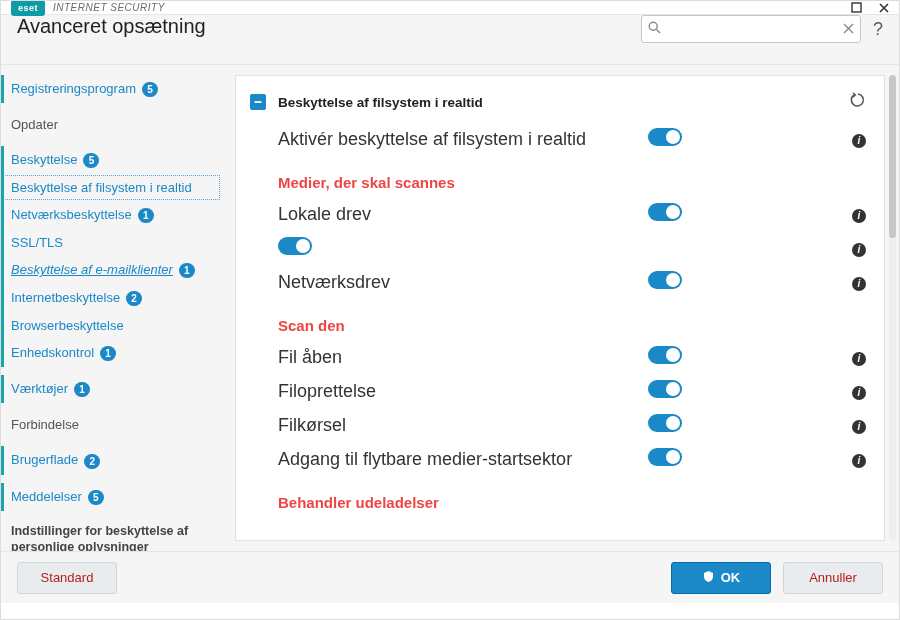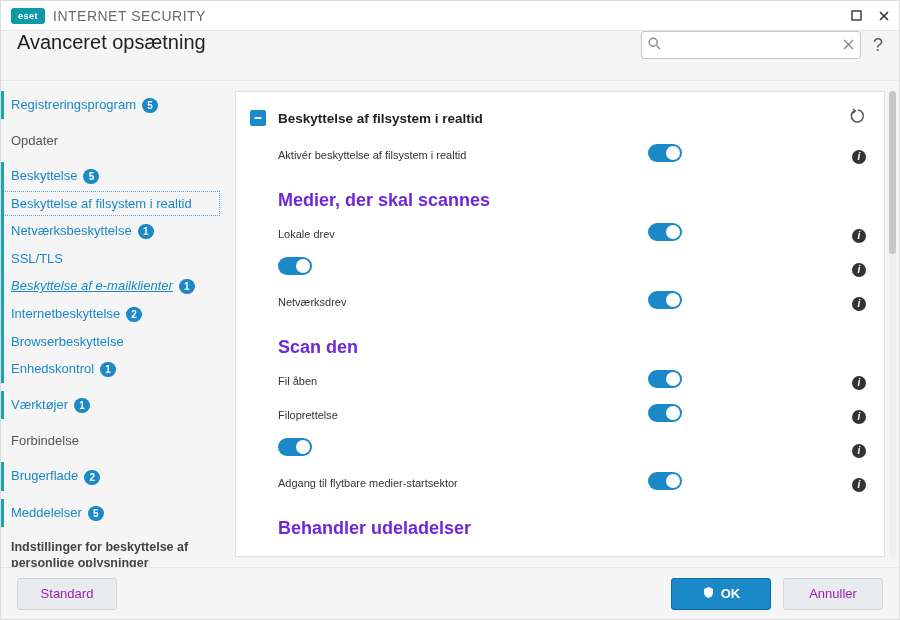--- a/index.html
+++ b/index.html
@@ -12,24 +12,24 @@
     --bg:#f5f5f5;
     --panel:#fff;
     --badge:#1b88c7;
     --line:#e6e6e6;
     --btn-bg:#e8ecef;
   }
   *{box-sizing:border-box; font-family:"Segoe UI",Arial,sans-serif;}
   html,body{margin:0;padding:0;height:100%;}
   body{width:900px;height:620px;overflow:hidden;background:#fff;border:1px solid #dcdcdc;}
   
-  .titlebar{height:30px;display:flex;align-items:center;justify-content:space-between;padding:0 8px 0 10px;border-bottom:1px solid var(--line);}
+  .titlebar{height:14px;display:flex;align-items:center;justify-content:space-between;padding:0 8px 0 10px;border-bottom:1px solid var(--line);}
   .brand{display:flex;align-items:center;gap:8px;}
   .brand-logo{display:flex;align-items:center;justify-content:center;width:34px;height:16px;background:#0e9aa7;border-radius:3px;color:#fff;font-size:9px;font-weight:700;letter-spacing:.5px;}
-  .brand-name{font-size:14px;color:#6a6a6a;letter-spacing:.5px;}
+  .brand-name{font-size:10px;color:#6a6a6a;letter-spacing:.5px;font-style:italic;}
   .win-controls{display:flex;gap:14px;align-items:center;}
   .win-ctrl{width:14px;height:14px;display:flex;align-items:center;justify-content:center;color:#333;}
   .win-ctrl svg{display:block;}
   
   .header{height:50px;background:var(--bg);display:flex;align-items:flex-start;justify-content:space-between;padding:0 16px;border-bottom:1px solid var(--line);}
   .header-title{font-size:20px;color:#222;font-weight:400;}
   .header-right{display:flex;align-items:center;gap:12px;}
   .searchbox{position:relative;width:220px;height:28px;border:1px solid #c7c7c7;border-radius:3px;background:#fff;display:flex;align-items:center;}
   .searchbox .sicon{position:absolute;left:6px;top:50%;transform:translateY(-50%);color:#888;}
   .searchbox input{border:0;outline:0;width:100%;height:100%;padding:0 24px 0 26px;font-size:13px;background:transparent;}
@@ -53,30 +53,30 @@
   .badge{display:inline-flex;align-items:center;justify-content:center;min-width:16px;height:15px;padding:0 4px;margin-left:6px;background:var(--badge);color:#fff;font-size:10px;font-weight:700;border-radius:8px;vertical-align:middle;}
   .nav-spacer{height:8px;}
   .nav-footnote{font-size:12.5px;color:#444;font-weight:600;padding:12px 8px 4px 10px;line-height:1.35;}
   
   .section{padding:12px 18px 12px 14px;}
   .section-header{display:flex;align-items:center;gap:12px;padding:4px 0 10px 0;}
   .collapse-btn{width:16px;height:16px;background:var(--blue);display:flex;align-items:center;justify-content:center;color:#fff;border-radius:2px;cursor:pointer;}
   .section-title{font-size:13.5px;font-weight:700;color:#222;flex:1;}
   .revert{color:#666;cursor:pointer;}
   .row{display:flex;align-items:center;padding:6px 0 6px 28px;}
-  .row .label{flex:0 0 370px;font-size:11px;color:#333;}
+  .row .label{flex:0 0 370px;font-size:18px;color:#333;}
   .row .toggle{flex:0 0 60px;}
   .row .info{margin-left:auto;color:#333;cursor:pointer;}
-  .subheading{font-size:18px;font-weight:700;color:#6d28d9;padding:18px 0 6px 28px;}
+  .subheading{font-size:15px;font-weight:700;color:#ef4444;padding:18px 0 6px 28px;}
   
   .switch{position:relative;width:34px;height:18px;background:var(--blue);border-radius:10px;display:inline-block;}
   .switch::after{content:"";position:absolute;right:2px;top:2px;width:14px;height:14px;background:#fff;border-radius:50%;}
   
   .footer{height:52px;background:var(--bg);border-top:1px solid var(--line);display:flex;align-items:center;padding:0 16px;gap:12px;}
-  .btn{height:32px;min-width:100px;padding:0 22px;border:1px solid #cfd6db;border-radius:3px;background:var(--btn-bg);font-size:13px;color:#a21caf;display:inline-flex;align-items:center;justify-content:center;gap:6px;cursor:pointer;}
+  .btn{height:32px;min-width:100px;padding:0 22px;border:1px solid #cfd6db;border-radius:3px;background:var(--btn-bg);font-size:13px;color:#b91c1c;display:inline-flex;align-items:center;justify-content:center;gap:6px;cursor:pointer;}
   .btn.primary{background:var(--blue);border-color:var(--blue-dark);color:#fff;font-weight:600;}
   .footer .spacer{flex:1;}
   .info-icon{width:14px;height:14px;display:inline-flex;align-items:center;justify-content:center;border-radius:50%;background:#333;color:#fff;font-size:10px;font-weight:700;font-style:italic;}
   
   .sidebar::-webkit-scrollbar,.content::-webkit-scrollbar{width:0;}
 </style>
 </head>
 <body>
 
 <div class="titlebar">
@@ -193,20 +193,21 @@
               <div class="label">Fil åben</div>
               <div class="toggle"><span class="switch"></span></div>
               <span class="info"><span class="info-icon">i</span></span>
             </div>
             <div class="row">
               <div class="label">Filoprettelse</div>
               <div class="toggle"><span class="switch"></span></div>
               <span class="info"><span class="info-icon">i</span></span>
             </div>
             <div class="row">
+              <div class="label">Filkørsel</div>
               <div class="toggle"><span class="switch"></span></div>
               <span class="info"><span class="info-icon">i</span></span>
             </div>
             <div class="row">
               <div class="label">Adgang til flytbare medier-startsektor</div>
               <div class="toggle"><span class="switch"></span></div>
               <span class="info"><span class="info-icon">i</span></span>
             </div>
           </div>
 

